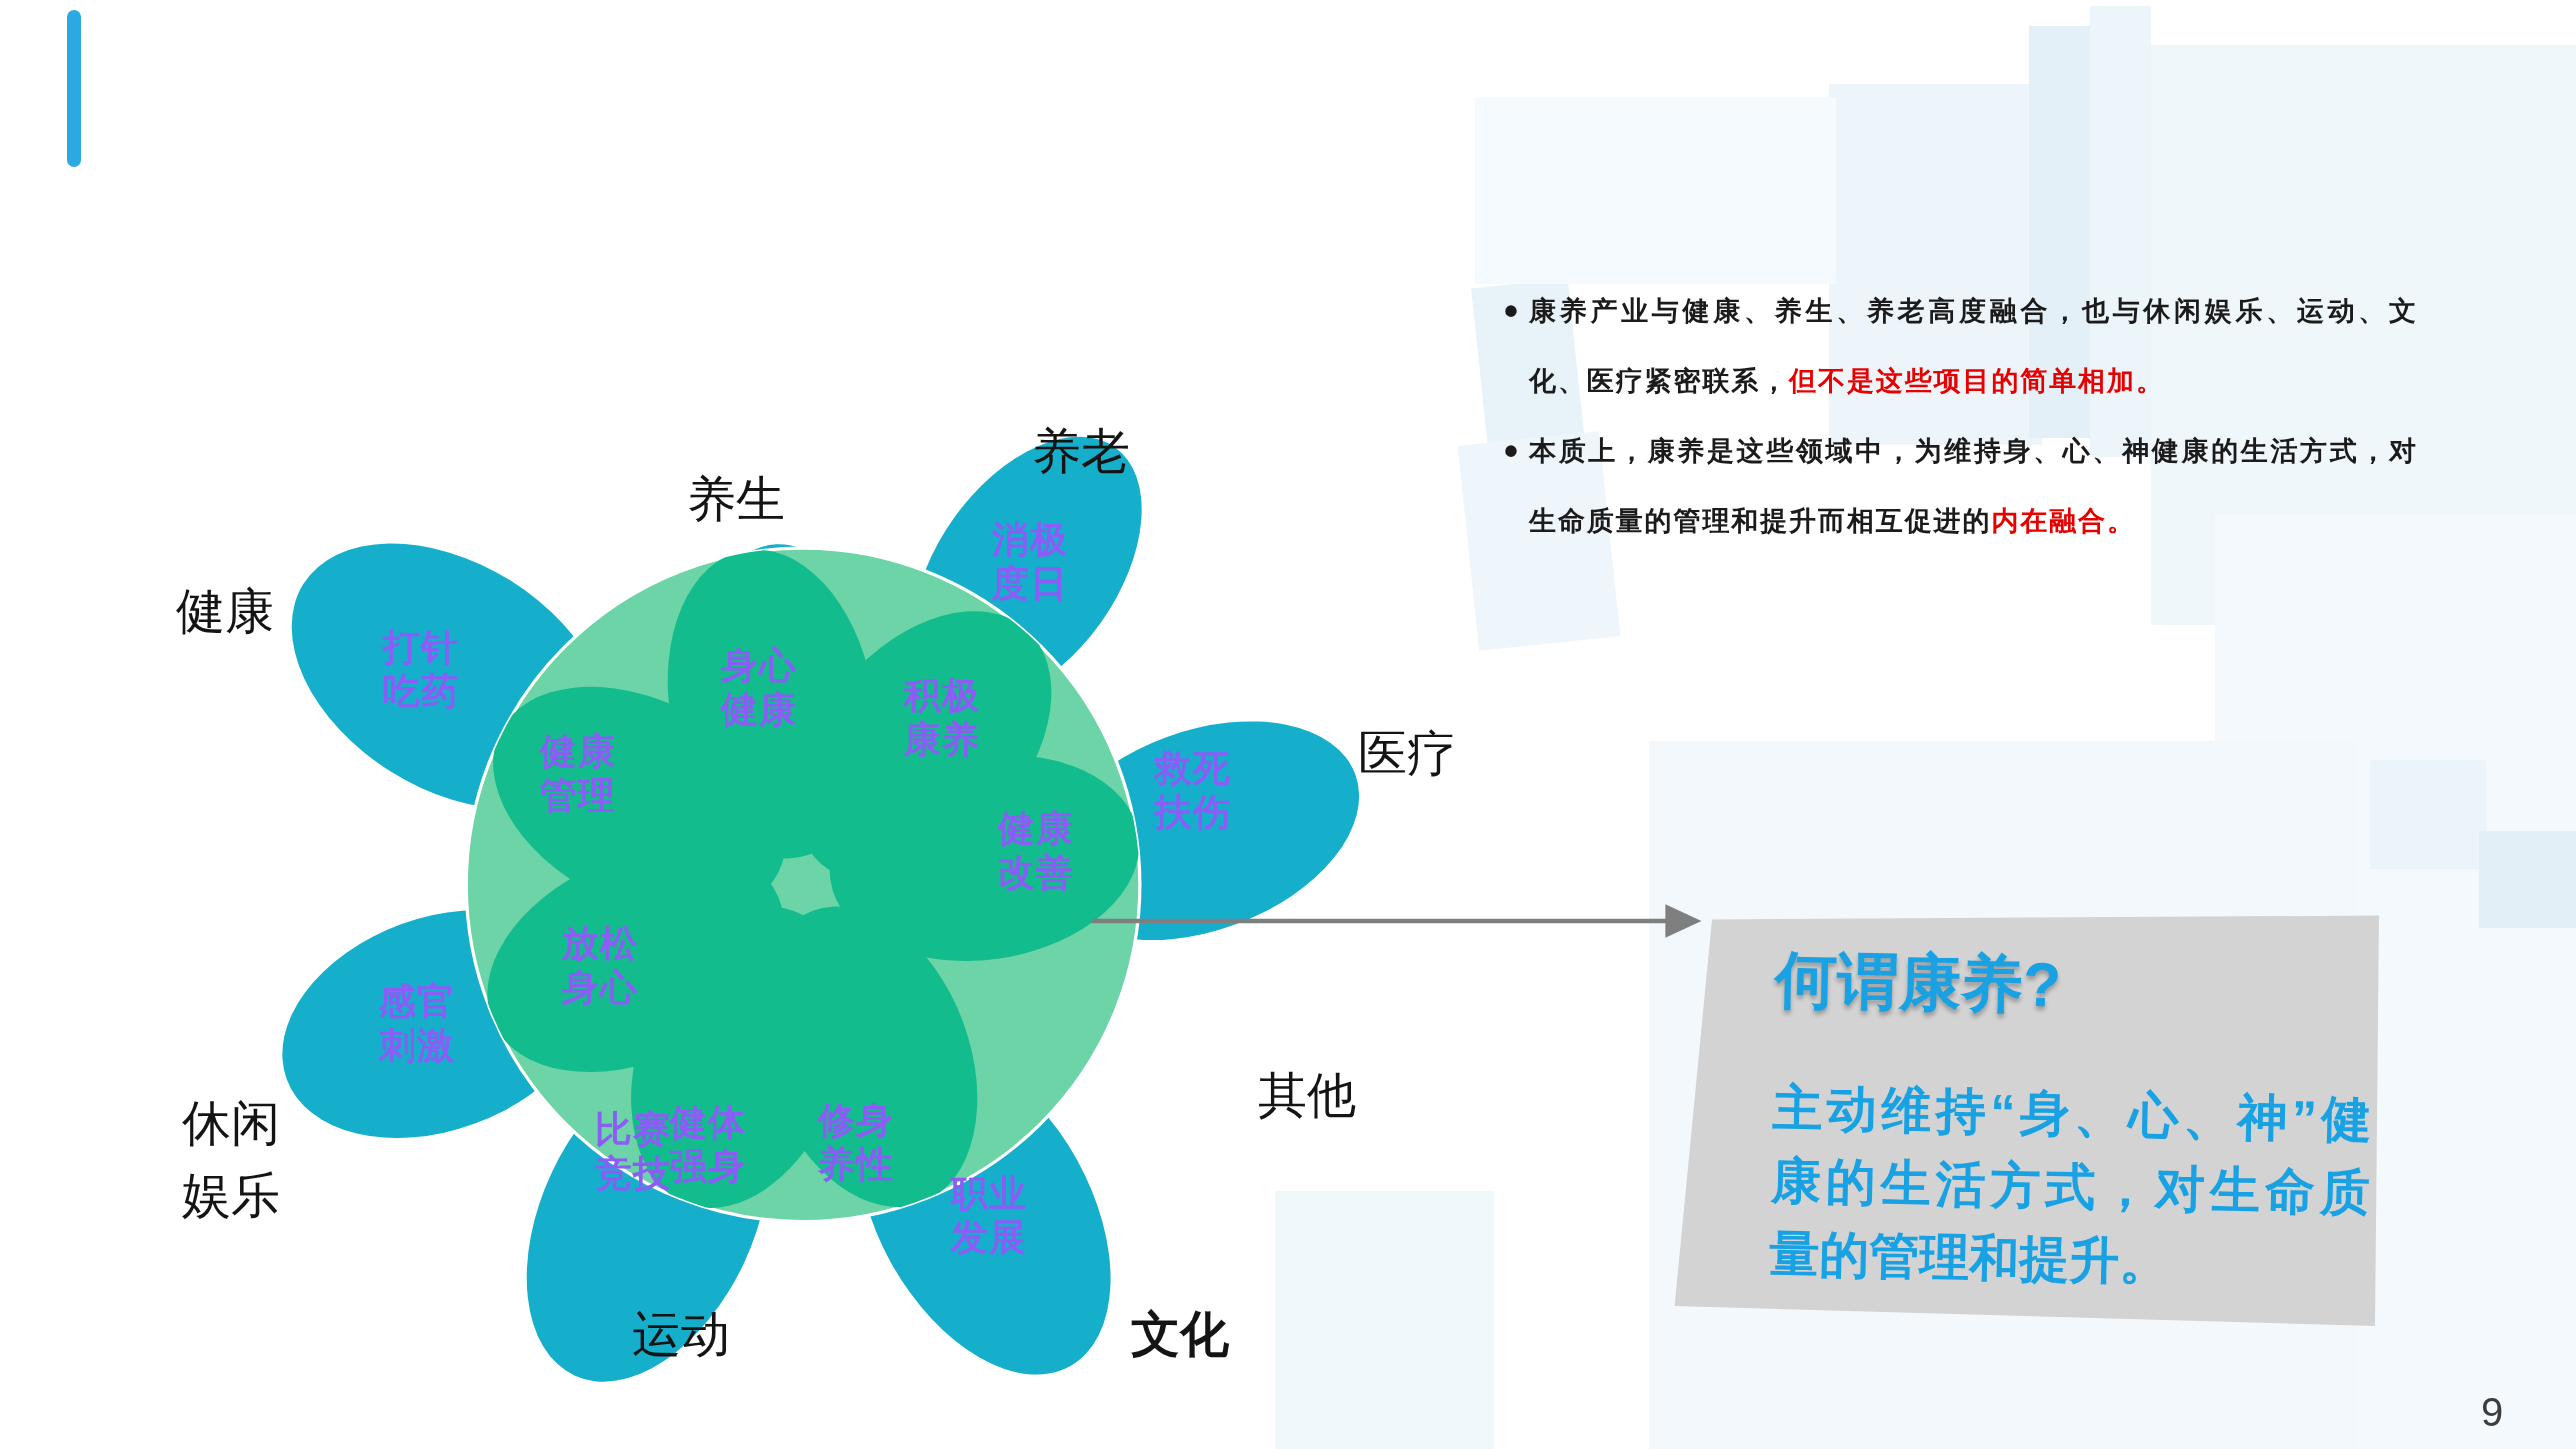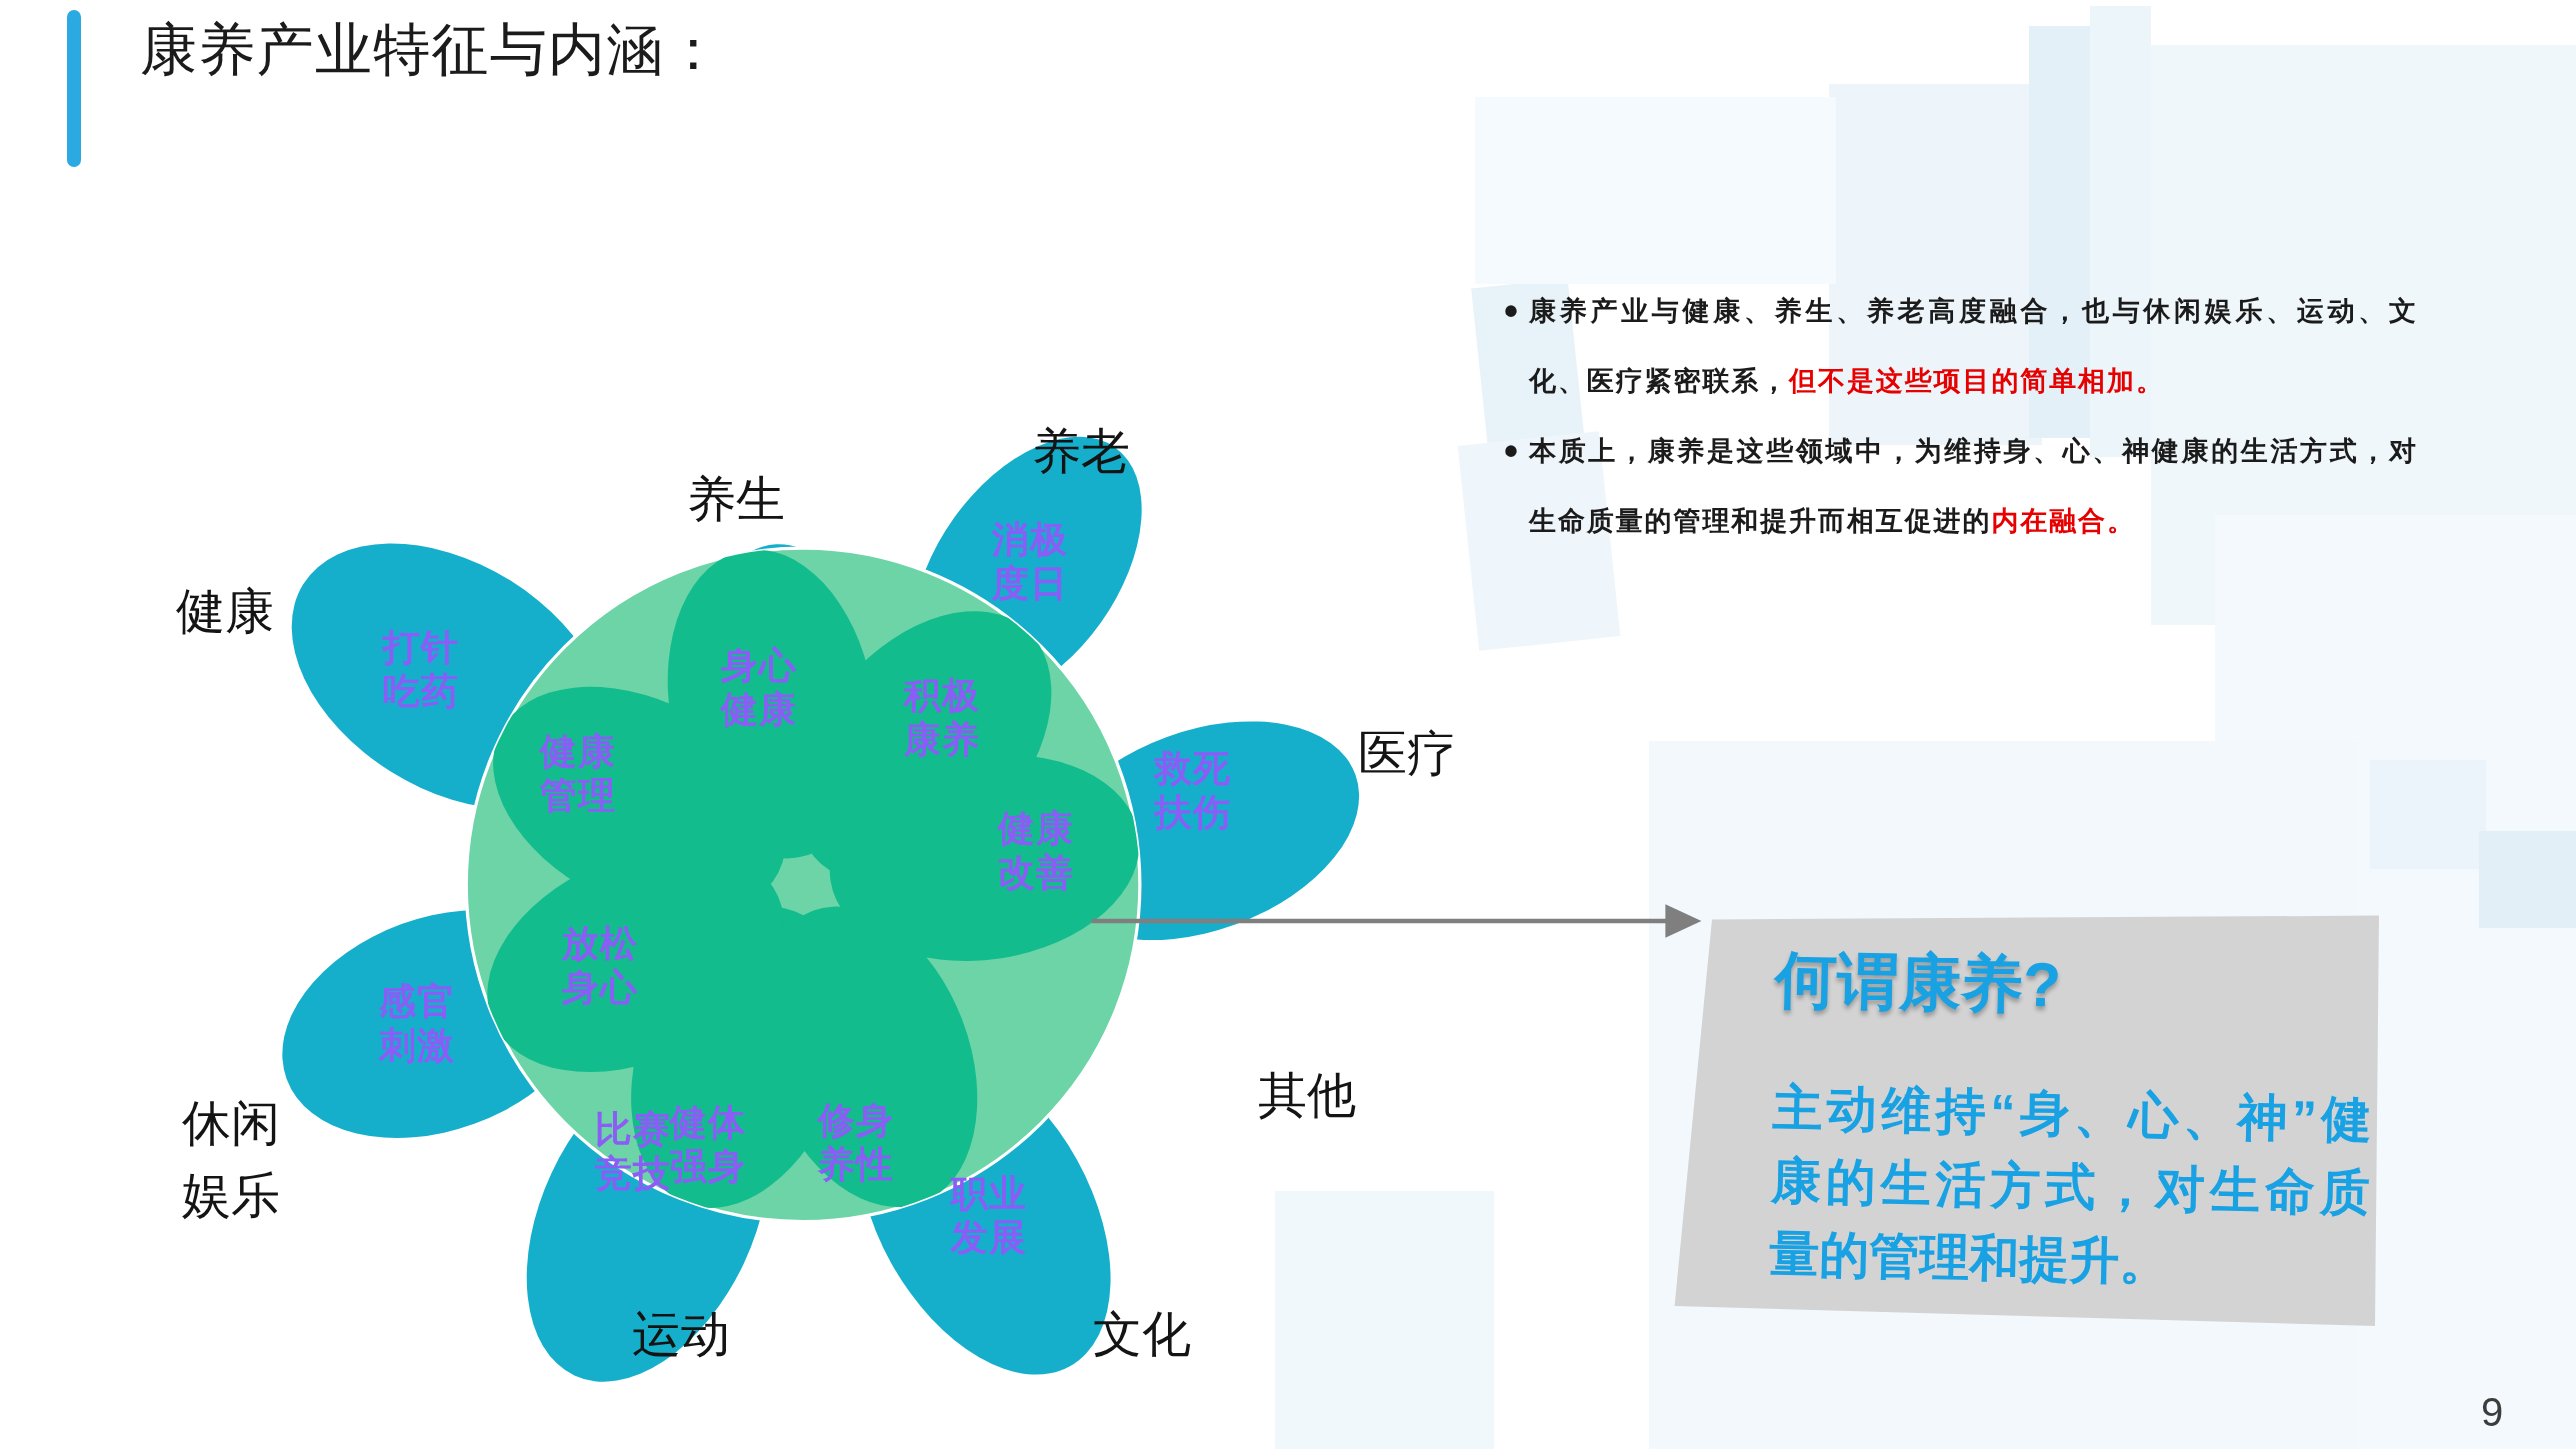--- a/index.html
+++ b/index.html
@@ -130,39 +130,38 @@
       <ellipse class="inner-petal" cx="1150" cy="1642" rx="158" ry="242" transform="rotate(200 1150 1642)"></ellipse>
       <ellipse class="inner-petal" cx="987" cy="1490" rx="158" ry="242" transform="rotate(246 987 1490)"></ellipse>
       <ellipse class="inner-petal" cx="993" cy="1245" rx="158" ry="242" transform="rotate(297 993 1245)"></ellipse>
     </g>
 
     <line class="arrow-line" x1="1695" y1="1430" x2="2590" y2="1430"></line>
     <polygon class="arrow-head" points="2642,1430 2586,1404 2586,1456"></polygon>
   </svg>
 
   <div class="accent-bar"></div>
-  <div class="title-line1">康养产业特征与内涵：</div>
 
   <div class="bullets">
     <div class="bullet">
       <span class="dot">•</span>
       <div class="btext"><span>康养产业与健康、养生、养老高度融合，也与休闲娱乐、运动、文化、医疗紧密联系，</span><span class="red">但不是这些项目的简单相加。</span></div>
     </div>
     <div class="bullet">
       <span class="dot">•</span>
       <div class="btext"><span>本质上，康养是这些领域中，为维持身、心、神健康的生活方式，对生命质量的管理和提升而相互促进的</span><span class="red">内在融合。</span></div>
     </div>
   </div>
 
   <div class="sector-label" style="left:225px;top:611px;">健康</div>
   <div class="sector-label" style="left:736px;top:499px;">养生</div>
   <div class="sector-label" style="left:1081px;top:451px;">养老</div>
   <div class="sector-label" style="left:1407px;top:753px;">医疗</div>
   <div class="sector-label" style="left:1307px;top:1095px;">其他</div>
-  <div class="sector-label" style="left:1142px;top:1334px;">文化</div>
+  <div class="sector-label" style="left:1180px;top:1334px;font-weight:bold;">文化</div>
   <div class="sector-label" style="left:641px;top:1334px;margin-left:40px;">运动</div>
   <div class="sector-label" style="left:231px;top:1159px;">
     <div>休闲</div>
     <div>娱乐</div>
   </div>
 
   <div class="petal-text" style="left:421px;top:670px;">
     <div>打针</div>
     <div>吃药</div>
   </div>

